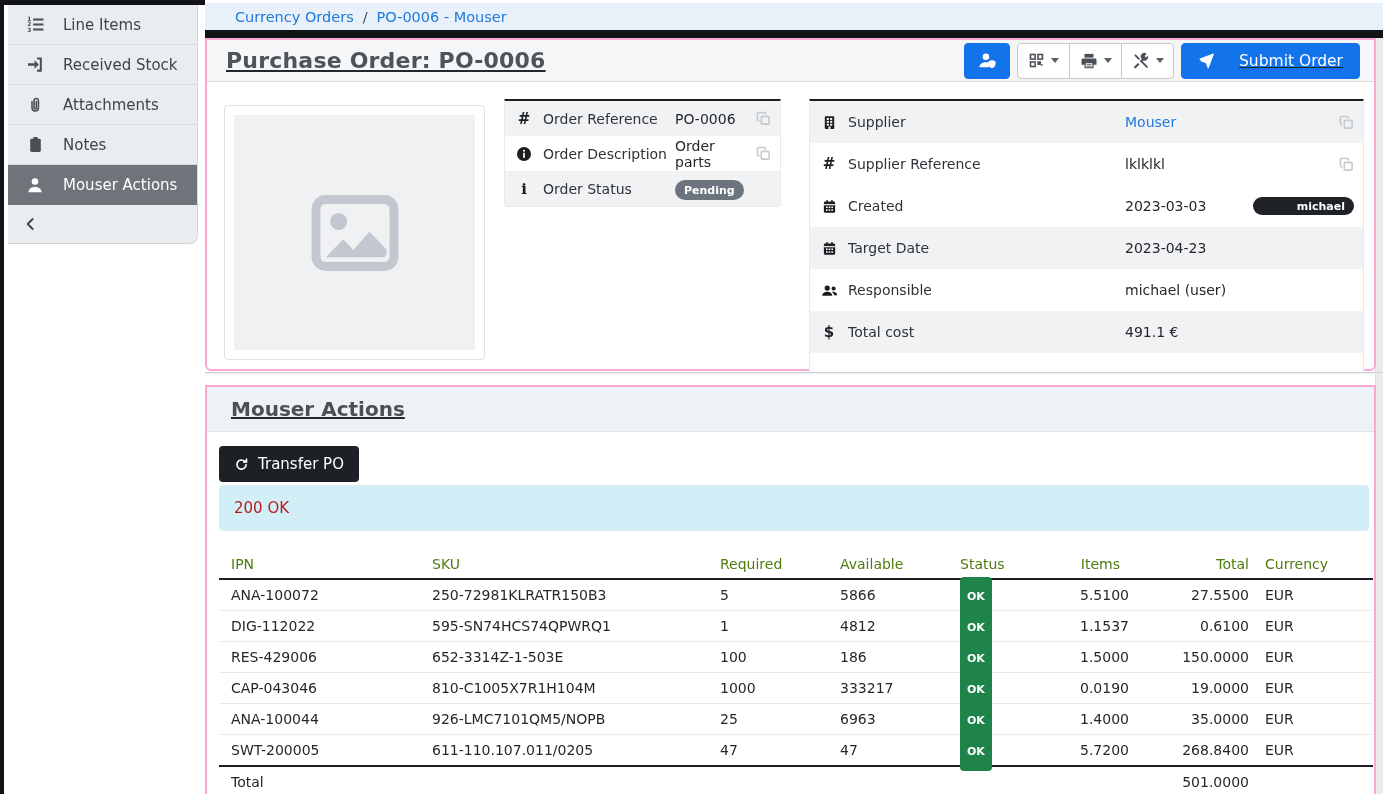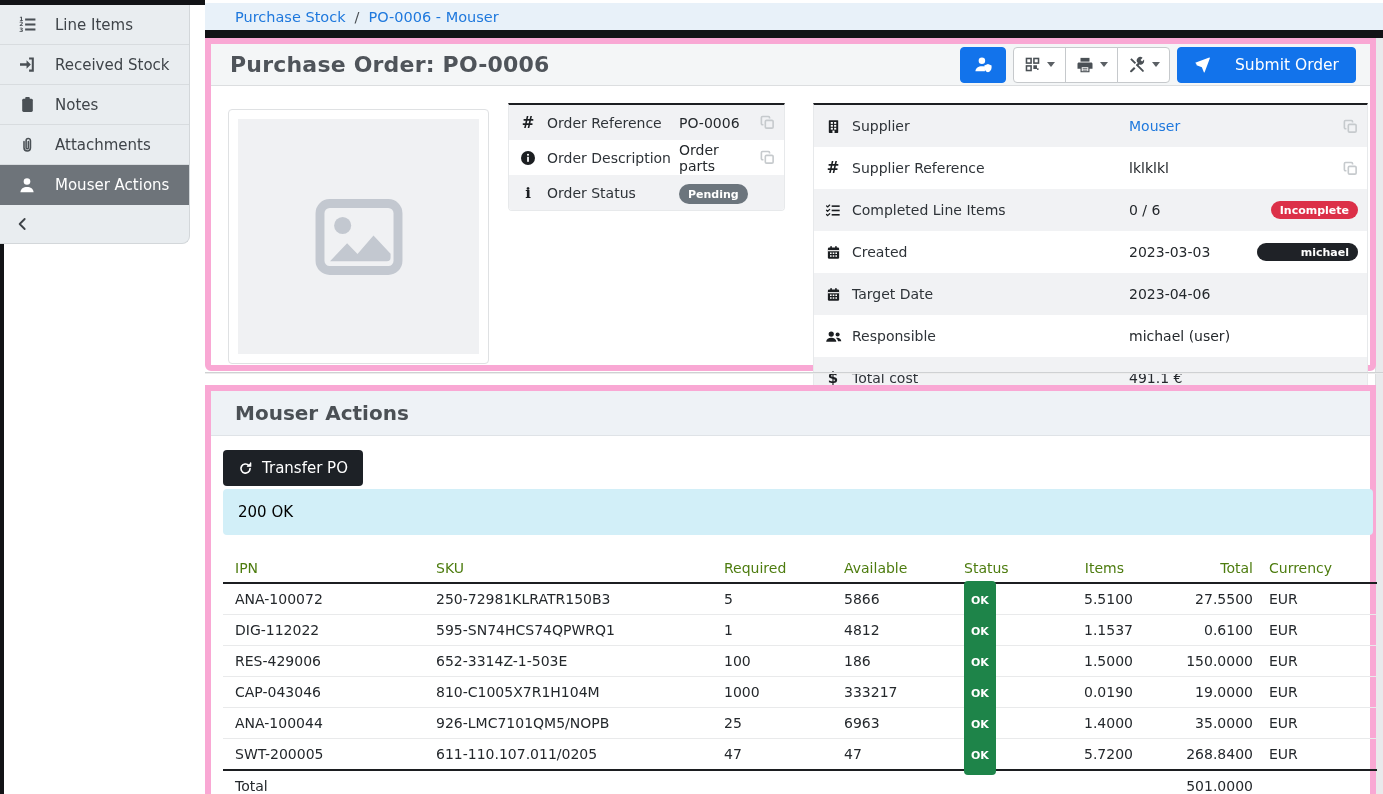--- a/index.html
+++ b/index.html
@@ -9,38 +9,38 @@
     font-family:"DejaVu Sans","Liberation Sans",sans-serif;
     color:#24282c; font-size:14px;
   }
   
   .edge-left { position:absolute; left:0; top:0; width:4px; height:794px; background:#121316; }
   .edge-top { position:absolute; left:0; top:0; width:205px; height:5px; background:#121316; }
   .band-under-crumbs { position:absolute; left:205px; right:0; top:30px; height:8px; background:#121316; }
   .scroll-track { position:absolute; right:0; top:38px; width:8px; bottom:0; background:#e9eaec; border-left:1px solid #dcdee0; }
 
   
-  .sidebar { position:absolute; left:0; top:5px; width:190px; background:#e9edf0;
+  .sidebar { position:absolute; left:8px; top:5px; width:190px; background:#e9edf0;
              border:1px solid #d3d7da; border-left:none; border-top:none; border-radius:0 0 8px 0; overflow:hidden; }
   .side-item { height:40px; display:flex; align-items:center; padding-left:15px;
                border-bottom:1px solid #d8dcdf; color:#3f4449; font-size:15px; cursor:pointer; }
   .side-item .sicon { width:24px; display:flex; justify-content:center; color:#4a5055; flex:none; }
   .side-item .slabel { margin-left:16px; }
   .side-item.selected { background:#6e747a; color:#fff; border-bottom-color:#6e747a; }
   .side-item.selected .sicon { color:#fff; }
   .collapse-row { height:38px; display:flex; align-items:center; padding-left:15px; color:#3f4449; cursor:pointer; }
 
   
   .crumbbar { position:absolute; left:205px; right:0; top:3px; height:27px; background:#e8f1f9;
               display:flex; align-items:center; padding-left:30px; font-size:14.5px; }
   .crumb-link { color:#1e78dd; text-decoration:none; cursor:pointer; }
   .crumb-sep { color:#4a4f54; margin:0 9px; }
 
   
-  .panel { position:absolute; left:205px; width:1171px; background:#fff; border:6px solid #f9a8d4; }
+  .panel { position:absolute; left:205px; width:1171px; background:#fff; border:2px solid #f9a8d4;text-decoration:underline; }
   .panel1 { top:38px; height:333px; border-radius:0 0 6px 6px; }
   .p1-header { height:42px; background:#f4f6f7; border-bottom:1px solid #dcdee0;
                display:flex; align-items:center; padding:0 14px 0 19px; border-radius:0; }
   .p1-title { font-size:22px; font-weight:bold; color:#4f545a; letter-spacing:.2px; }
   .hdr-actions { margin-left:auto; display:flex; align-items:center; }
   .btn { height:36px; display:flex; align-items:center; justify-content:center; cursor:pointer;
          background:#fff; border:1px solid #c6c9cc; font-size:15px; color:#4a5055; }
   .btn-admin { width:46px; background:#1273eb; border-color:#1273eb; color:#fff; border-radius:4px; }
   .btn-group { display:flex; margin-left:7px; }
   .btn-group .btn { width:53px; gap:6px; }
@@ -95,21 +95,21 @@
   .p2-header { height:45px; background:#eef2f6; border-bottom:1px solid #dfe3e7;
                display:flex; align-items:center; padding-left:24px; }
   .p2-title { font-size:20px; font-weight:bold; color:#4b5055; }
   .p2-body { position:relative; height:363px; }
 
   .transfer-btn { position:absolute; left:12px; top:14px; height:36px; background:#1d2126; color:#fff;
                   border:none; border-radius:4px; padding:0 15px; display:flex; align-items:center; gap:9px;
                   font-size:15px; cursor:pointer; font-family:inherit; }
   .alert-box { position:absolute; left:12px; top:53px; width:1150px; height:46px; background:#d2eff8;
                border-radius:4px; display:flex; align-items:center; padding-left:15px;
-               color:#000000; font-size:15px; }
+               color:#b91c1c; font-size:15px; }
 
   .mtable { position:absolute; left:12px; top:118px; width:1154px; border-collapse:collapse;
             font-size:14px; color:#24282c; table-layout:fixed; }
   .mtable th { text-align:left; font-weight:normal; color:#4d7c0f; padding:6px 12px;
                border-bottom:2px solid #1c1e21; cursor:pointer; }
   .mtable td { padding:7px 12px; }
   .mtable tbody tr + tr td { border-top:1px solid #e9eaeb; }
   .mtable .right { text-align:right; }
   .mtable .ccy { padding-left:4px; }
   .badge-ok { background:#1e8449; color:#fff; font-size:11px; font-weight:bold;
@@ -144,55 +144,55 @@
     <span class="sicon">
       <svg width="19" height="19" viewBox="0 0 24 24" fill="currentColor">
           <path d="M14 3h6v18h-6v-2.6h3.4V5.6H14z"></path>
           <path d="M10.8 6.6l5.4 5.4-5.4 5.4v-3.8H2.5v-3.2h8.3z"></path>
         </svg>
     </span>
     <span class="slabel">Received Stock</span>
   </div>
   <div class="side-item">
     <span class="sicon">
+      <svg width="18" height="18" viewBox="0 0 24 24" fill="none" stroke="currentColor" stroke-width="2.1" stroke-linecap="round">
+          <path d="M8 7.5v8.2a4.3 4.3 0 0 0 8.6 0V6.2a2.9 2.9 0 0 0-5.8 0v9.3a1.5 1.5 0 0 0 3 0V7.5"></path>
+        </svg>
+    </span>
+    <span class="slabel">Attachments</span>
+  </div>
+  <div class="side-item">
+    <span class="sicon">
       <svg width="17" height="17" viewBox="0 0 24 24" fill="currentColor">
           <rect x="4.5" y="4" width="15" height="18.5" rx="2"></rect>
           <rect x="8.8" y="1.5" width="6.4" height="4.6" rx="1.2"></rect>
         </svg>
     </span>
     <span class="slabel">Notes</span>
-  </div>
-  <div class="side-item">
-    <span class="sicon">
-      <svg width="18" height="18" viewBox="0 0 24 24" fill="none" stroke="currentColor" stroke-width="2.1" stroke-linecap="round">
-          <path d="M8 7.5v8.2a4.3 4.3 0 0 0 8.6 0V6.2a2.9 2.9 0 0 0-5.8 0v9.3a1.5 1.5 0 0 0 3 0V7.5"></path>
-        </svg>
-    </span>
-    <span class="slabel">Attachments</span>
   </div>
   <div class="side-item selected">
     <span class="sicon">
       <svg width="18" height="18" viewBox="0 0 24 24" fill="currentColor">
           <circle cx="12" cy="7.3" r="4.4"></circle>
           <path d="M3.2 21.5c.4-4.6 4-7 8.8-7s8.4 2.4 8.8 7z"></path>
         </svg>
     </span>
     <span class="slabel">Mouser Actions</span>
   </div>
   <div class="collapse-row">
     <span>
       <svg width="16" height="16" viewBox="0 0 24 24" fill="none" stroke="currentColor" stroke-width="2.8" stroke-linecap="round" stroke-linejoin="round">
           <path d="M14.5 4.5 7 12l7.5 7.5"></path>
         </svg>
     </span>
   </div>
 </nav>
 
 <div class="crumbbar">
-  <span class="crumb-link">Purchase Stock</span>
+  <span class="crumb-link">Currency Orders</span>
   <span class="crumb-sep">/</span>
   <span class="crumb-link">PO-0006 - Mouser</span>
 </div>
 
 <section class="panel panel1">
   <header class="p1-header">
     <span class="p1-title">Purchase Order: PO-0006</span>
     <div class="hdr-actions">
       <div class="btn btn-admin">
         <span>
@@ -328,37 +328,20 @@
         <span class="dicon glyph">#</span>
         <span class="dlabel">Supplier Reference</span>
         <span class="dvalue">lklklkl</span>
         <span class="dcopy">
           <svg width="15" height="15" viewBox="0 0 24 24" fill="none" stroke="currentColor" stroke-width="2.6">
               <rect x="8.5" y="8.5" width="12.5" height="12.5" rx="2"></rect>
               <path d="M5.5 15.5h-1.5a1.8 1.8 0 0 1-1.8-1.8V4.2c0-1 .8-1.8 1.8-1.8h9.5c1 0 1.8.8 1.8 1.8v1.3"></path>
             </svg>
         </span>
       </div>
-      <div class="drow striped">
-        <span class="dicon">
-          <svg width="16" height="16" viewBox="0 0 24 24" fill="currentColor">
-              <g fill="none" stroke="currentColor" stroke-width="1.9" stroke-linecap="round" stroke-linejoin="round">
-                <path d="M2.3 5.8l1.6 1.6L7 4.6"></path>
-                <path d="M2.3 12.3l1.6 1.6L7 11.1"></path>
-                <path d="M2.3 18.8l1.6 1.6L7 17.6"></path>
-              </g>
-              <rect x="10" y="5" width="12" height="2.4"></rect>
-              <rect x="10" y="11.5" width="12" height="2.4"></rect>
-              <rect x="10" y="18" width="12" height="2.4"></rect>
-            </svg>
-        </span>
-        <span class="dlabel">Completed Line Items</span>
-        <span class="dvalue">0 / 6</span>
-        <span class="badge badge-red">Incomplete</span>
-      </div>
       <div class="drow">
         <span class="dicon">
           <svg width="15" height="15" viewBox="0 0 24 24" fill="currentColor">
               <rect x="3" y="4" width="18" height="18" rx="2"></rect>
               <rect x="6.8" y="1.4" width="2.6" height="5" rx="1.2"></rect>
               <rect x="14.6" y="1.4" width="2.6" height="5" rx="1.2"></rect>
               <rect x="3" y="8.2" width="18" height="1.8" fill="#fff"></rect>
               <g fill="#fff">
                 <rect x="6.4" y="12" width="2.6" height="2.4"></rect>
                 <rect x="10.7" y="12" width="2.6" height="2.4"></rect>
@@ -384,21 +367,21 @@
                 <rect x="6.4" y="12" width="2.6" height="2.4"></rect>
                 <rect x="10.7" y="12" width="2.6" height="2.4"></rect>
                 <rect x="15" y="12" width="2.6" height="2.4"></rect>
                 <rect x="6.4" y="16.4" width="2.6" height="2.4"></rect>
                 <rect x="10.7" y="16.4" width="2.6" height="2.4"></rect>
                 <rect x="15" y="16.4" width="2.6" height="2.4"></rect>
               </g>
             </svg>
         </span>
         <span class="dlabel">Target Date</span>
-        <span class="dvalue">2023-04-06</span>
+        <span class="dvalue">2023-04-23</span>
       </div>
       <div class="drow">
         <span class="dicon">
           <svg width="17" height="17" viewBox="0 0 24 24" fill="currentColor">
               <circle cx="8.8" cy="8.6" r="3.7"></circle>
               <path d="M1.6 19.3c.3-3.7 3.3-5.6 7.2-5.6s6.9 1.9 7.2 5.6z"></path>
               <circle cx="17.8" cy="9.2" r="2.9"></circle>
               <path d="M17.3 13.7c3.1.2 5.4 1.9 5.7 5h-4.6c-.4-2-1.5-3.6-3.2-4.6.6-.3 1.3-.4 2.1-.4z"></path>
             </svg>
         </span>

